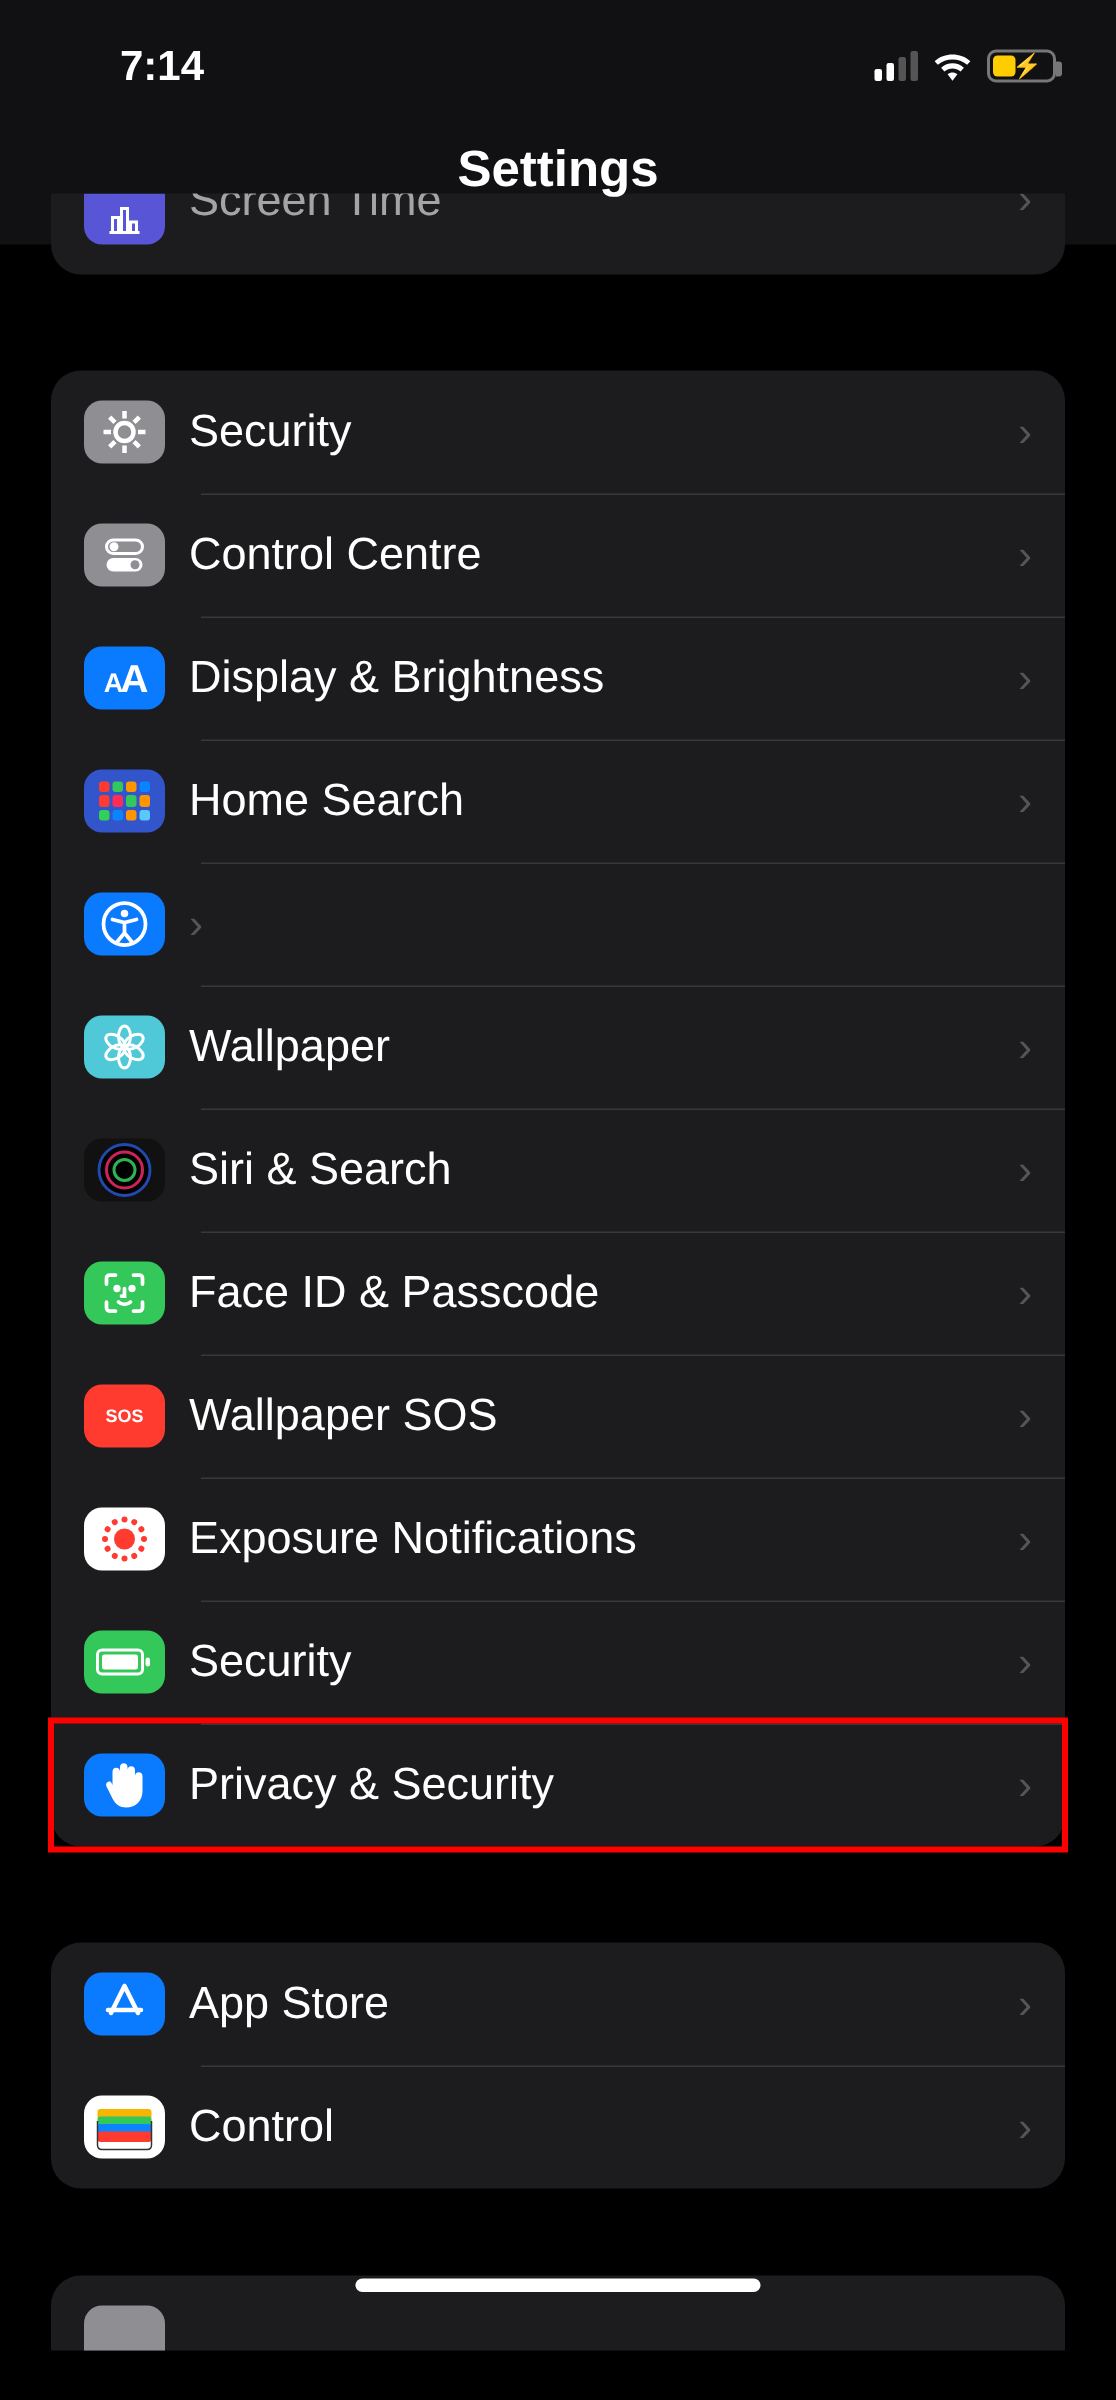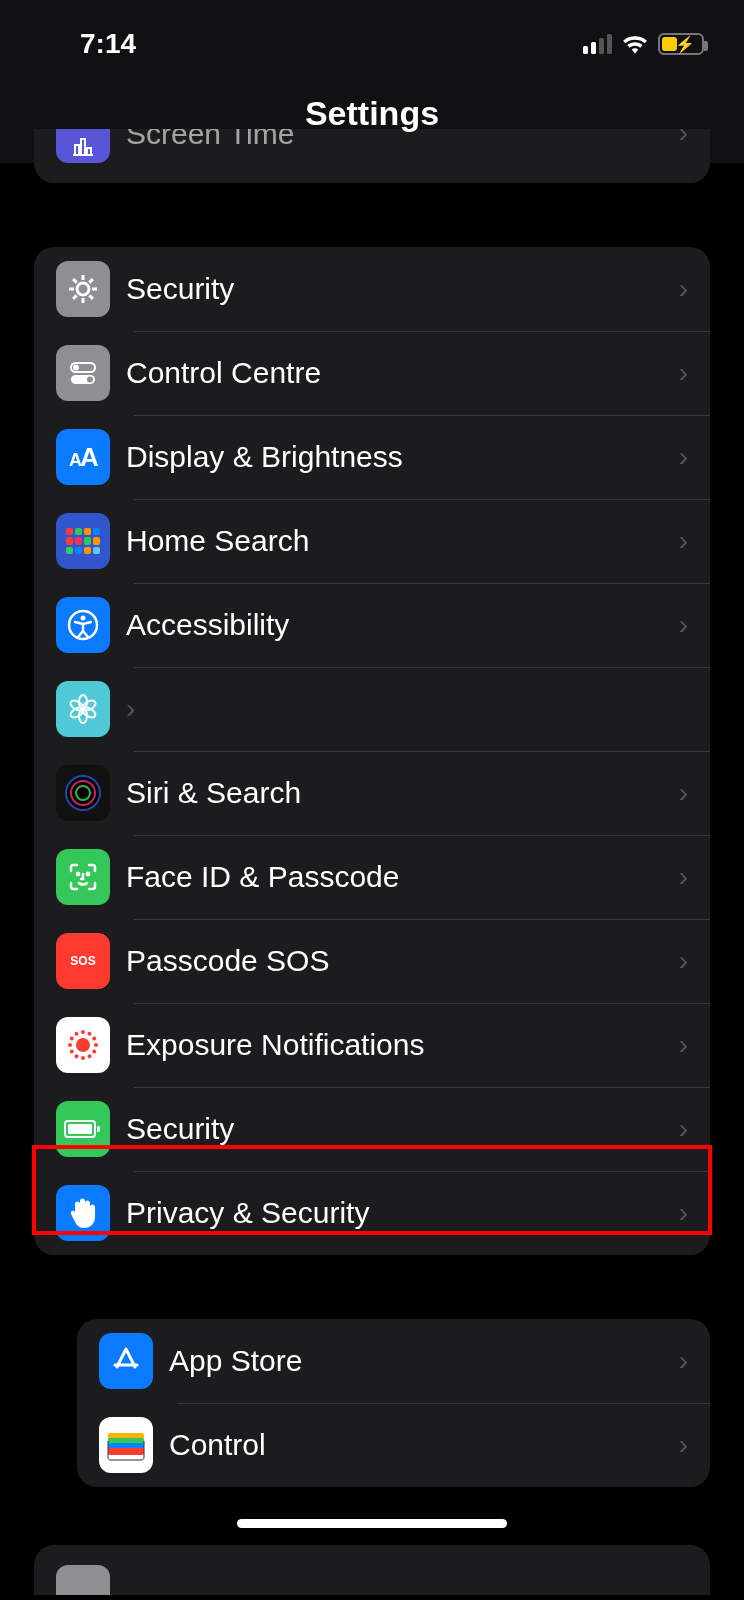--- a/index.html
+++ b/index.html
@@ -58,21 +58,21 @@
     margin-top: -34px;
   }
   .row {
     display: flex; align-items: center; padding: 14px 22px; gap: 16px;
     position: relative; min-height: 82px;
   }
   .row + .row::before {
     content: ""; position: absolute; top:0; left: 100px; right:0; height:1px; background:#38383a;
   }
   .icon {
-    width: 54px; height: 56px; border-radius: 12px; flex-shrink:0;
+    width: 54px; height: 42px; border-radius: 12px; flex-shrink:0;
     display:flex; align-items:center; justify-content:center;
     font-size: 30px; color:#fff; font-weight:600;
   }
   .label { font-size: 30px; flex:1; }
   .chev { color:#555; font-size: 28px; }
   .highlight-box {
     position: absolute;
     border: 4px solid #ff0000;
     left: 32px; right: 32px;
     pointer-events: none;
@@ -191,36 +191,36 @@
         <div class="chev">›</div>
       </div>
       <div class="row">
         <div class="icon" style="background: rgb(10, 122, 255);">
           <svg width="36" height="36" viewBox="0 0 36 36">
             <circle cx="18" cy="18" r="14" fill="none" stroke="#fff" stroke-width="2.5"></circle>
             <circle cx="18" cy="11" r="2.5" fill="#fff"></circle>
             <path d="M10 15l8 2 8-2M18 17v7m0 0l-5 6m5-6l5 6" stroke="#fff" stroke-width="2.5" fill="none" stroke-linecap="round"></path>
           </svg>
         </div>
-        <div class="label">Accessibility</div>
         <div class="chev">›</div>
       </div>
       <div class="row">
         <div class="icon" style="background: rgb(79, 200, 216);">
           <svg width="36" height="36" viewBox="0 0 36 36">
             <g fill="none" stroke="#fff" stroke-width="2">
               <ellipse cx="18" cy="11" rx="4" ry="7" transform="rotate(0 18 18)"></ellipse>
               <ellipse cx="18" cy="11" rx="4" ry="7" transform="rotate(60 18 18)"></ellipse>
               <ellipse cx="18" cy="11" rx="4" ry="7" transform="rotate(120 18 18)"></ellipse>
               <ellipse cx="18" cy="11" rx="4" ry="7" transform="rotate(180 18 18)"></ellipse>
               <ellipse cx="18" cy="11" rx="4" ry="7" transform="rotate(240 18 18)"></ellipse>
               <ellipse cx="18" cy="11" rx="4" ry="7" transform="rotate(300 18 18)"></ellipse>
             </g>
           </svg>
         </div>
+        <div class="label">Wallpaper</div>
         <div class="chev">›</div>
       </div>
       <div class="row">
         <div class="icon" style="background: rgb(17, 17, 17);">
           <svg width="44" height="44" viewBox="0 0 44 44">
             <circle cx="22" cy="22" r="18" fill="radial-gradient(#1b2a5b,#000)"></circle>
             <circle cx="22" cy="22" r="17" fill="none" stroke="#2b5bd8" stroke-width="2" opacity=".8"></circle>
             <circle cx="22" cy="22" r="12" fill="none" stroke="#ff2d6f" stroke-width="2" opacity=".8"></circle>
             <circle cx="22" cy="22" r="7" fill="none" stroke="#34c759" stroke-width="2" opacity=".9"></circle>
           </svg>
@@ -239,21 +239,21 @@
             </g>
           </svg>
         </div>
         <div class="label">Face ID &amp; Passcode</div>
         <div class="chev">›</div>
       </div>
       <div class="row">
         <div class="icon" style="background: rgb(255, 59, 48);">
           <span style="font-size:12px;font-weight:800;">SOS</span>
         </div>
-        <div class="label">Passcode SOS</div>
+        <div class="label">Wallpaper SOS</div>
         <div class="chev">›</div>
       </div>
       <div class="row">
         <div class="icon" style="background: rgb(255, 255, 255); color: rgb(255, 59, 48);">
           <svg width="36" height="36" viewBox="0 0 36 36">
             <circle cx="18" cy="18" r="7" fill="#ff3b30"></circle>
             <g fill="#ff3b30">
               <circle cx="18" cy="5" r="2" transform="rotate(0 18 18)"></circle>
               <circle cx="18" cy="5" r="2" transform="rotate(30 18 18)"></circle>
               <circle cx="18" cy="5" r="2" transform="rotate(60 18 18)"></circle>
@@ -287,21 +287,21 @@
         <div class="icon" style="background: rgb(10, 122, 255);">
           <svg width="34" height="36" viewBox="0 0 34 36">
             <path d="M9 18V9c0-1.5 1-2.5 2.5-2.5S14 7.5 14 9v8V6c0-1.5 1-2.5 2.5-2.5S19 4.5 19 6v11V8c0-1.5 1-2.5 2.5-2.5S24 6.5 24 8v10V12c0-1.5 1-2.5 2.5-2.5S29 10.5 29 12v10c0 6-4 11-11 11-4 0-7-2-9-6l-4-8c-1-2 1-4 3-3l1 2z" fill="#fff"></path>
           </svg>
         </div>
         <div class="label">Privacy &amp; Security</div>
         <div class="chev">›</div>
       </div>
     </div>
 
-  <div class="card" id="group-store" style="margin-bottom:58px;margin-left:43px;">
+  <div class="card" id="group-store" style="margin-bottom:58px;">
       <div class="row">
         <div class="icon" style="background: rgb(10, 122, 255);">
           <svg width="36" height="36" viewBox="0 0 36 36">
             <g stroke="#fff" stroke-width="3" stroke-linecap="round">
               <path d="M18 6l-9 18M18 6l9 18M7 22h22"></path>
             </g>
           </svg>
         </div>
         <div class="label">App Store</div>
         <div class="chev">›</div>

